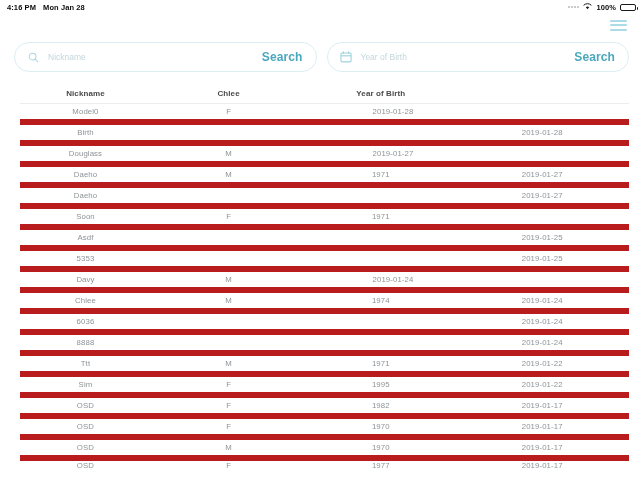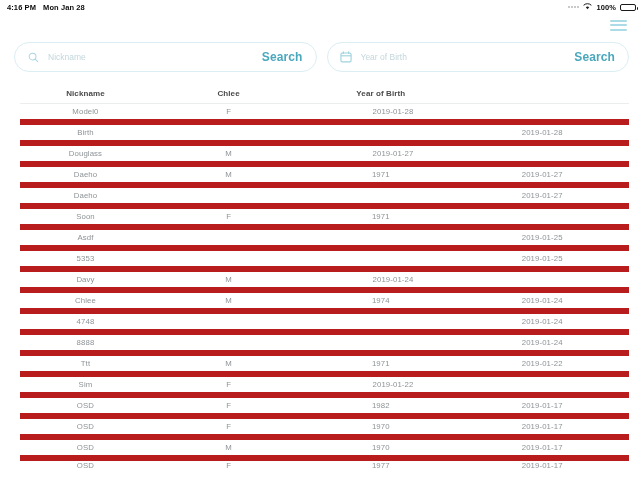--- a/index.html
+++ b/index.html
@@ -246,40 +246,41 @@
         <span class="cell c-gender">M</span>
         <span class="cell c-date">2019-01-24</span>
       </div>
       <div class="t-row">
         <span class="cell c-nick">Chlee</span>
         <span class="cell c-gender">M</span>
         <span class="cell c-year">1974</span>
         <span class="cell c-date">2019-01-24</span>
       </div>
       <div class="t-row">
-        <span class="cell c-nick">4748</span>
+        <span class="cell c-nick">6036</span>
         <span class="cell c-gender"></span>
         <span class="cell c-year"></span>
         <span class="cell c-date">2019-01-24</span>
       </div>
       <div class="t-row">
         <span class="cell c-nick">8888</span>
         <span class="cell c-gender"></span>
         <span class="cell c-year"></span>
         <span class="cell c-date">2019-01-24</span>
       </div>
       <div class="t-row">
         <span class="cell c-nick">Ttt</span>
         <span class="cell c-gender">M</span>
         <span class="cell c-year">1971</span>
         <span class="cell c-date">2019-01-22</span>
       </div>
       <div class="t-row">
         <span class="cell c-nick">Sim</span>
         <span class="cell c-gender">F</span>
+        <span class="cell c-year">1995</span>
         <span class="cell c-date">2019-01-22</span>
       </div>
       <div class="t-row">
         <span class="cell c-nick">OSD</span>
         <span class="cell c-gender">F</span>
         <span class="cell c-year">1982</span>
         <span class="cell c-date">2019-01-17</span>
       </div>
       <div class="t-row">
         <span class="cell c-nick">OSD</span>

